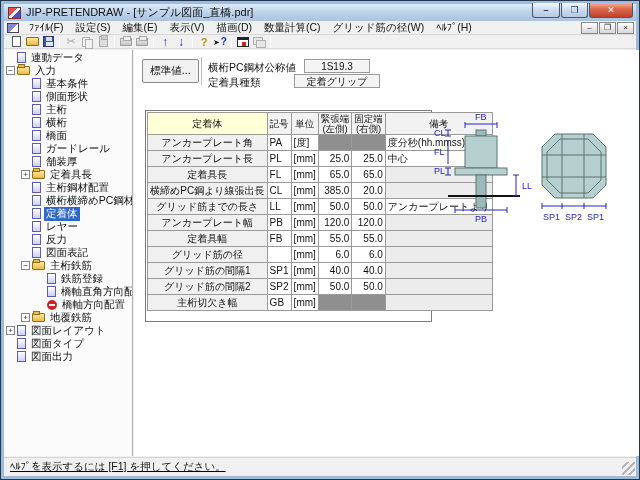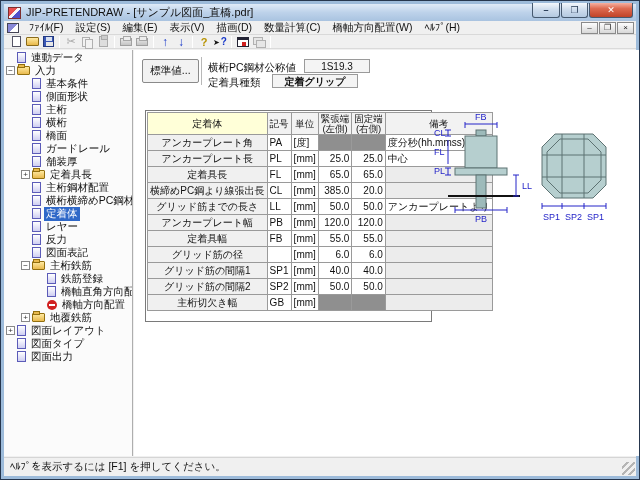--- a/index.html
+++ b/index.html
@@ -101,21 +101,21 @@
   .grid .sym,.grid .unit{text-align:left;background:#fff;}
   .grid .num{text-align:right;background:#fff;}
   .grid .num.dis{background:#8f8f8f;}
   .grid .note{text-align:left;background:#ececec;}
   .grid .note.filled{background:#fff;}
   .cw0{width:82px;} .cw1{width:28px;} .cw2{width:30px;} .cw3{width:40px;} .cw4{width:40px;} .cw5{width:59px;}
   
   .diag{position:absolute;left:300px;top:60px;}
   
   .statusbar{position:absolute;left:3px;right:3px;bottom:3px;height:19px;background:#f0f0f0;
-    border-top:1px solid #d5d5d5;display:flex;align-items:center;padding-left:6px;}
+    border-top:1px solid #d5d5d5;display:flex;align-items:center;padding-left:6px;text-decoration:underline;}
   .status-text{font-size:10.5px;color:#111;}
   .grip{position:absolute;right:1px;bottom:1px;width:13px;height:13px;
     background:repeating-linear-gradient(135deg,transparent 0 3px,#b5b5b5 3px 5px);}
 </style>
 </head>
 <body>
 
 <div class="win">
 
   <div class="titlebar">
@@ -129,21 +129,21 @@
   </div>
 
   <div class="menubar">
     <span class="mdiicon"></span>
     <span class="menuitem">ﾌｧｲﾙ(F)</span>
     <span class="menuitem">設定(S)</span>
     <span class="menuitem">編集(E)</span>
     <span class="menuitem">表示(V)</span>
     <span class="menuitem">描画(D)</span>
     <span class="menuitem">数量計算(C)</span>
-    <span class="menuitem">橋軸方向配置(W)</span>
+    <span class="menuitem">グリッド筋の径(W)</span>
     <span class="menuitem">ﾍﾙﾌﾟ(H)</span>
     <span class="mdibtns">
       <span class="mdibtn">–</span>
       <span class="mdibtn">❐</span>
       <span class="mdibtn">×</span>
     </span>
   </div>
 
   <div class="toolbar">
     <span class="tbtn">
@@ -322,21 +322,21 @@
     </div>
 
     <div class="content">
 
       <div class="stdbtn">標準値...</div>
       <div class="hline"></div>
 
       <div class="flabel" style="left:74px;top:11px;">横桁PC鋼材公称値</div>
       <div class="fbox" style="left:170px;top:9px;width:66px;">1S19.3</div>
       <div class="flabel" style="left:74px;top:26px;">定着具種類</div>
-      <div class="fbox" style="left:138px;top:24px;width:86px;font-weight:bold;">定着グリップ</div>
+      <div class="fbox" style="left:160px;top:24px;width:86px;">定着グリップ</div>
 
       <div class="gridwrap">
         <table class="grid">
           <tbody>
               <tr>
             <td class="hd body cw0">定着体</td>
             <td class="hd cw1">記号</td>
             <td class="hd cw2">単位</td>
             <td class="hd cw3">
                   <div>緊張端</div>

